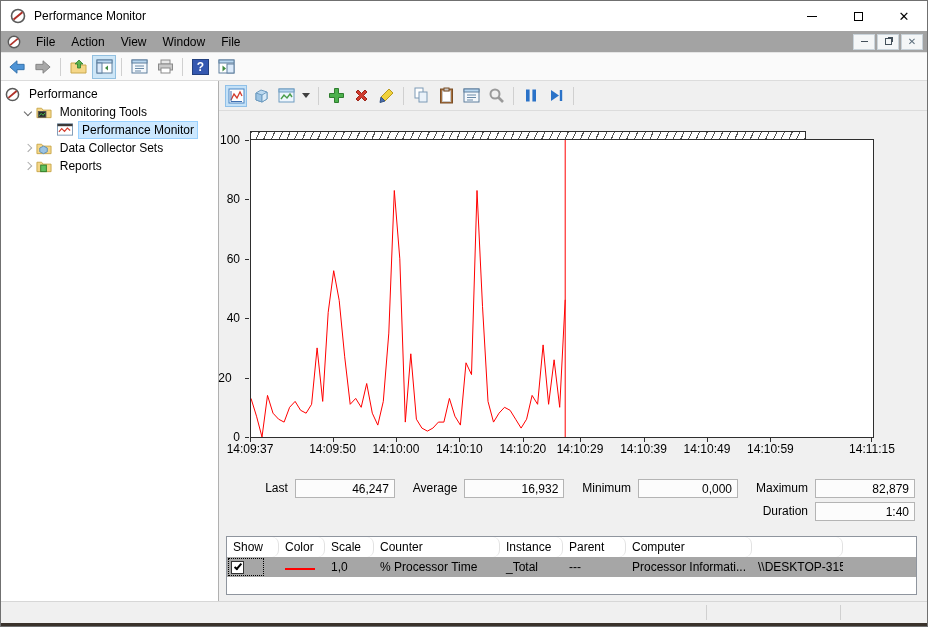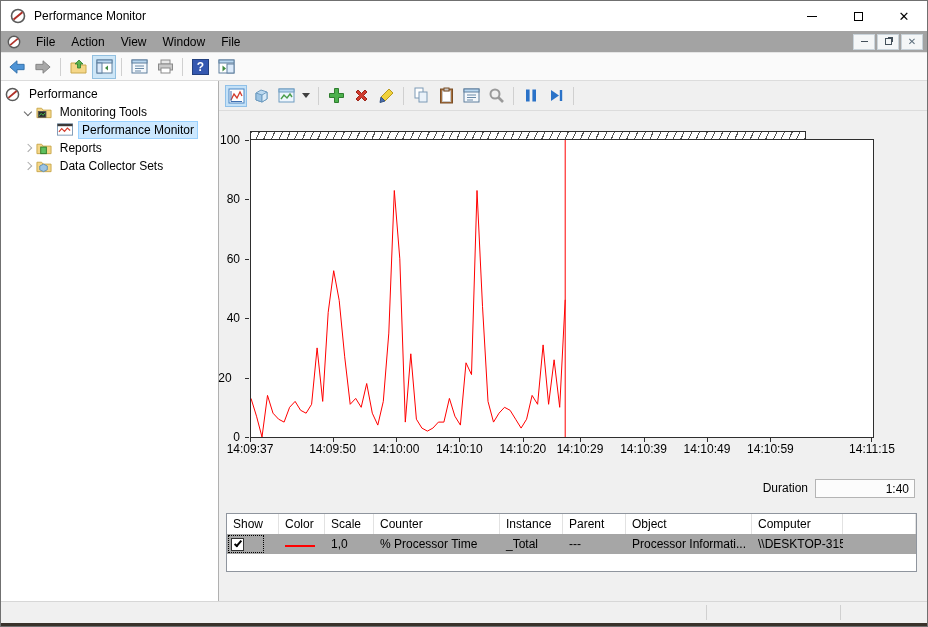--- a/index.html
+++ b/index.html
@@ -72,21 +72,21 @@
   
   .stats { margin:20px 12px 0 0; }
   .stats-row { display:flex; justify-content:flex-end; align-items:center; height:20px; margin-bottom:3px; }
   .stat-label { margin:0 7px 0 18px; }
   .stat-box { width:100px; height:19px; border:1px solid #b4b4b4; background:#fcfcfc;
               text-align:right; padding:2px 5px 0 0; }
 
   
   .ctable { margin:12px 10px 0 7px; background:#fff; border:1px solid #8f959e; height:59px; overflow:hidden; }
   .trow { display:grid; grid-template-columns:52px 46px 49px 126px 63px 63px 126px 91px 1fr; height:20px; }
-  .th { border-right:1px solid #e2e2e2; padding:3px 0 0 6px; white-space:nowrap; overflow:hidden; }
+  .th { border-right:1px solid #e2e2e2; padding:3px 0 0 6px; white-space:nowrap; overflow:hidden;border-radius:7px; }
   .trow.data { background:#a6a6a6; }
   .td { padding:3px 0 0 6px; white-space:nowrap; overflow:hidden; }
   .cbx-wrap { width:34px; height:16px; margin:2px 0 0 2px; outline:1px dotted #000; display:flex; align-items:center; }
   .cbx { width:13px; height:13px; background:#fff; border:1px solid #333; margin-left:2px;
          display:flex; align-items:center; justify-content:center; }
   .checkmark { width:4px; height:8px; border-right:2px solid #000; border-bottom:2px solid #000;
                transform:rotate(40deg); margin-top:-2px; }
   .swatch { width:30px; height:0; border-top:2px solid #ff0000; margin-top:8px; }
 
   
@@ -224,31 +224,31 @@
               <rect x="0.5" y="0.5" width="16" height="12" fill="#fff" stroke="#7d9ab5"></rect>
               <rect x="0.5" y="0.5" width="16" height="2.5" fill="#3a3a3a"></rect>
               <polyline points="2,9 5,5.5 8,8.5 11,5 14,7.5" fill="none" stroke="#d23b2e" stroke-width="1.2"></polyline>
             </svg></span>
           <span class="lbl">Performance Monitor</span>
         </div>
         <div class="tree-row" style="padding-left: 24px;">
           <span class="chev closed"></span>
           <span class="tree-icon"><svg width="16" height="14" viewBox="0 0 17 14">
               <path d="M1 3 h5 l1.5 2 H16 v8 H1 Z" fill="#f5d789" stroke="#c9a84c"></path>
-              <rect x="5" y="6" width="6" height="7" fill="#5fc05f" stroke="#2f7d2a"></rect>
+              <path d="M4 7 l4 -2 l4 2 v4 l-4 2 l-4 -2 Z" fill="#9cc4e4" stroke="#5f8db0"></path>
             </svg></span>
-          <span class="lbl">Reports</span>
+          <span class="lbl">Data Collector Sets</span>
         </div>
         <div class="tree-row" style="padding-left: 24px;">
           <span class="chev closed"></span>
           <span class="tree-icon"><svg width="16" height="14" viewBox="0 0 17 14">
               <path d="M1 3 h5 l1.5 2 H16 v8 H1 Z" fill="#f5d789" stroke="#c9a84c"></path>
-              <path d="M4 7 l4 -2 l4 2 v4 l-4 2 l-4 -2 Z" fill="#9cc4e4" stroke="#5f8db0"></path>
+              <rect x="5" y="6" width="6" height="7" fill="#5fc05f" stroke="#2f7d2a"></rect>
             </svg></span>
-          <span class="lbl">Data Collector Sets</span>
+          <span class="lbl">Reports</span>
         </div>
       </div>
 
     <div class="content-pane">
 
       <div class="chart-toolbar">
         <div class="cbtn selected">
           <svg width="17" height="16" viewBox="0 0 17 16">
             <rect x="1" y="1" width="15" height="14" fill="#fff" stroke="#4a86c4"></rect>
             <polyline points="3,12 6,6 9,10 12,4 14,8" fill="none" stroke="#d23b2e" stroke-width="1.3"></polyline>
@@ -374,34 +374,43 @@
             <span class="x-lab" style="left: 456.98px;">14:10:49</span>
             <div class="x-tick" style="left: 520.449px;"></div>
             <span class="x-lab" style="left: 520.449px;">14:10:59</span>
             <div class="x-tick" style="left: 621px;"></div>
             <span class="x-lab" style="left: 622px;">14:11:15</span>
           </div>
       </div>
 
       <div class="stats">
         <div class="stats-row">
+          <span class="stat-label">Last</span>
+          <span class="stat-box">46,247</span>
+          <span class="stat-label">Average</span>
+          <span class="stat-box">16,932</span>
+          <span class="stat-label">Minimum</span>
+          <span class="stat-box">0,000</span>
+          <span class="stat-label">Maximum</span>
+          <span class="stat-box">82,879</span>
+        </div>
+        <div class="stats-row">
           <span class="stat-label">Duration</span>
           <span class="stat-box">1:40</span>
         </div>
       </div>
 
       <div class="ctable">
         <div class="trow">
           <div class="th">Show</div>
           <div class="th">Color</div>
           <div class="th">Scale</div>
           <div class="th">Counter</div>
           <div class="th">Instance</div>
           <div class="th">Parent</div>
-          <div class="th">Object</div>
           <div class="th">Computer</div>
           <div class="th"></div>
         </div>
         <div class="trow data">
           <div class="td" style="padding:0;">
             <div class="cbx-wrap">
                 <div class="cbx">
                   <div class="checkmark"></div>
                 </div>
               </div>

